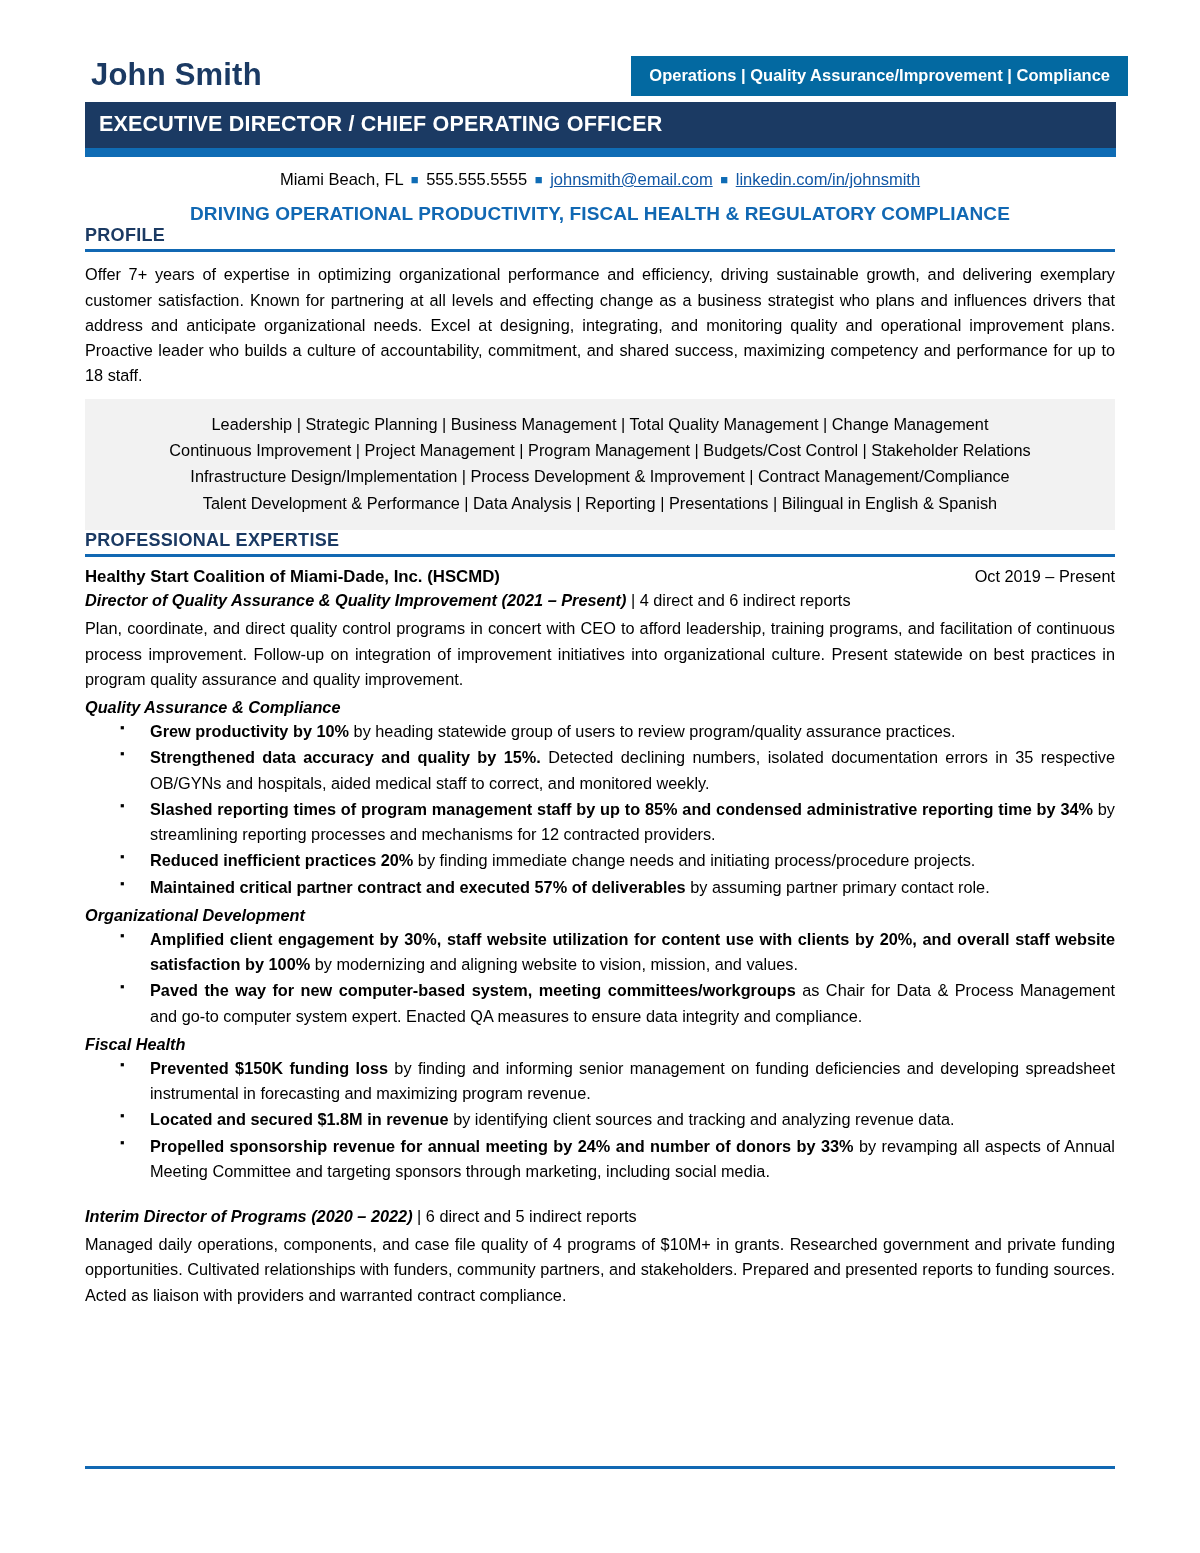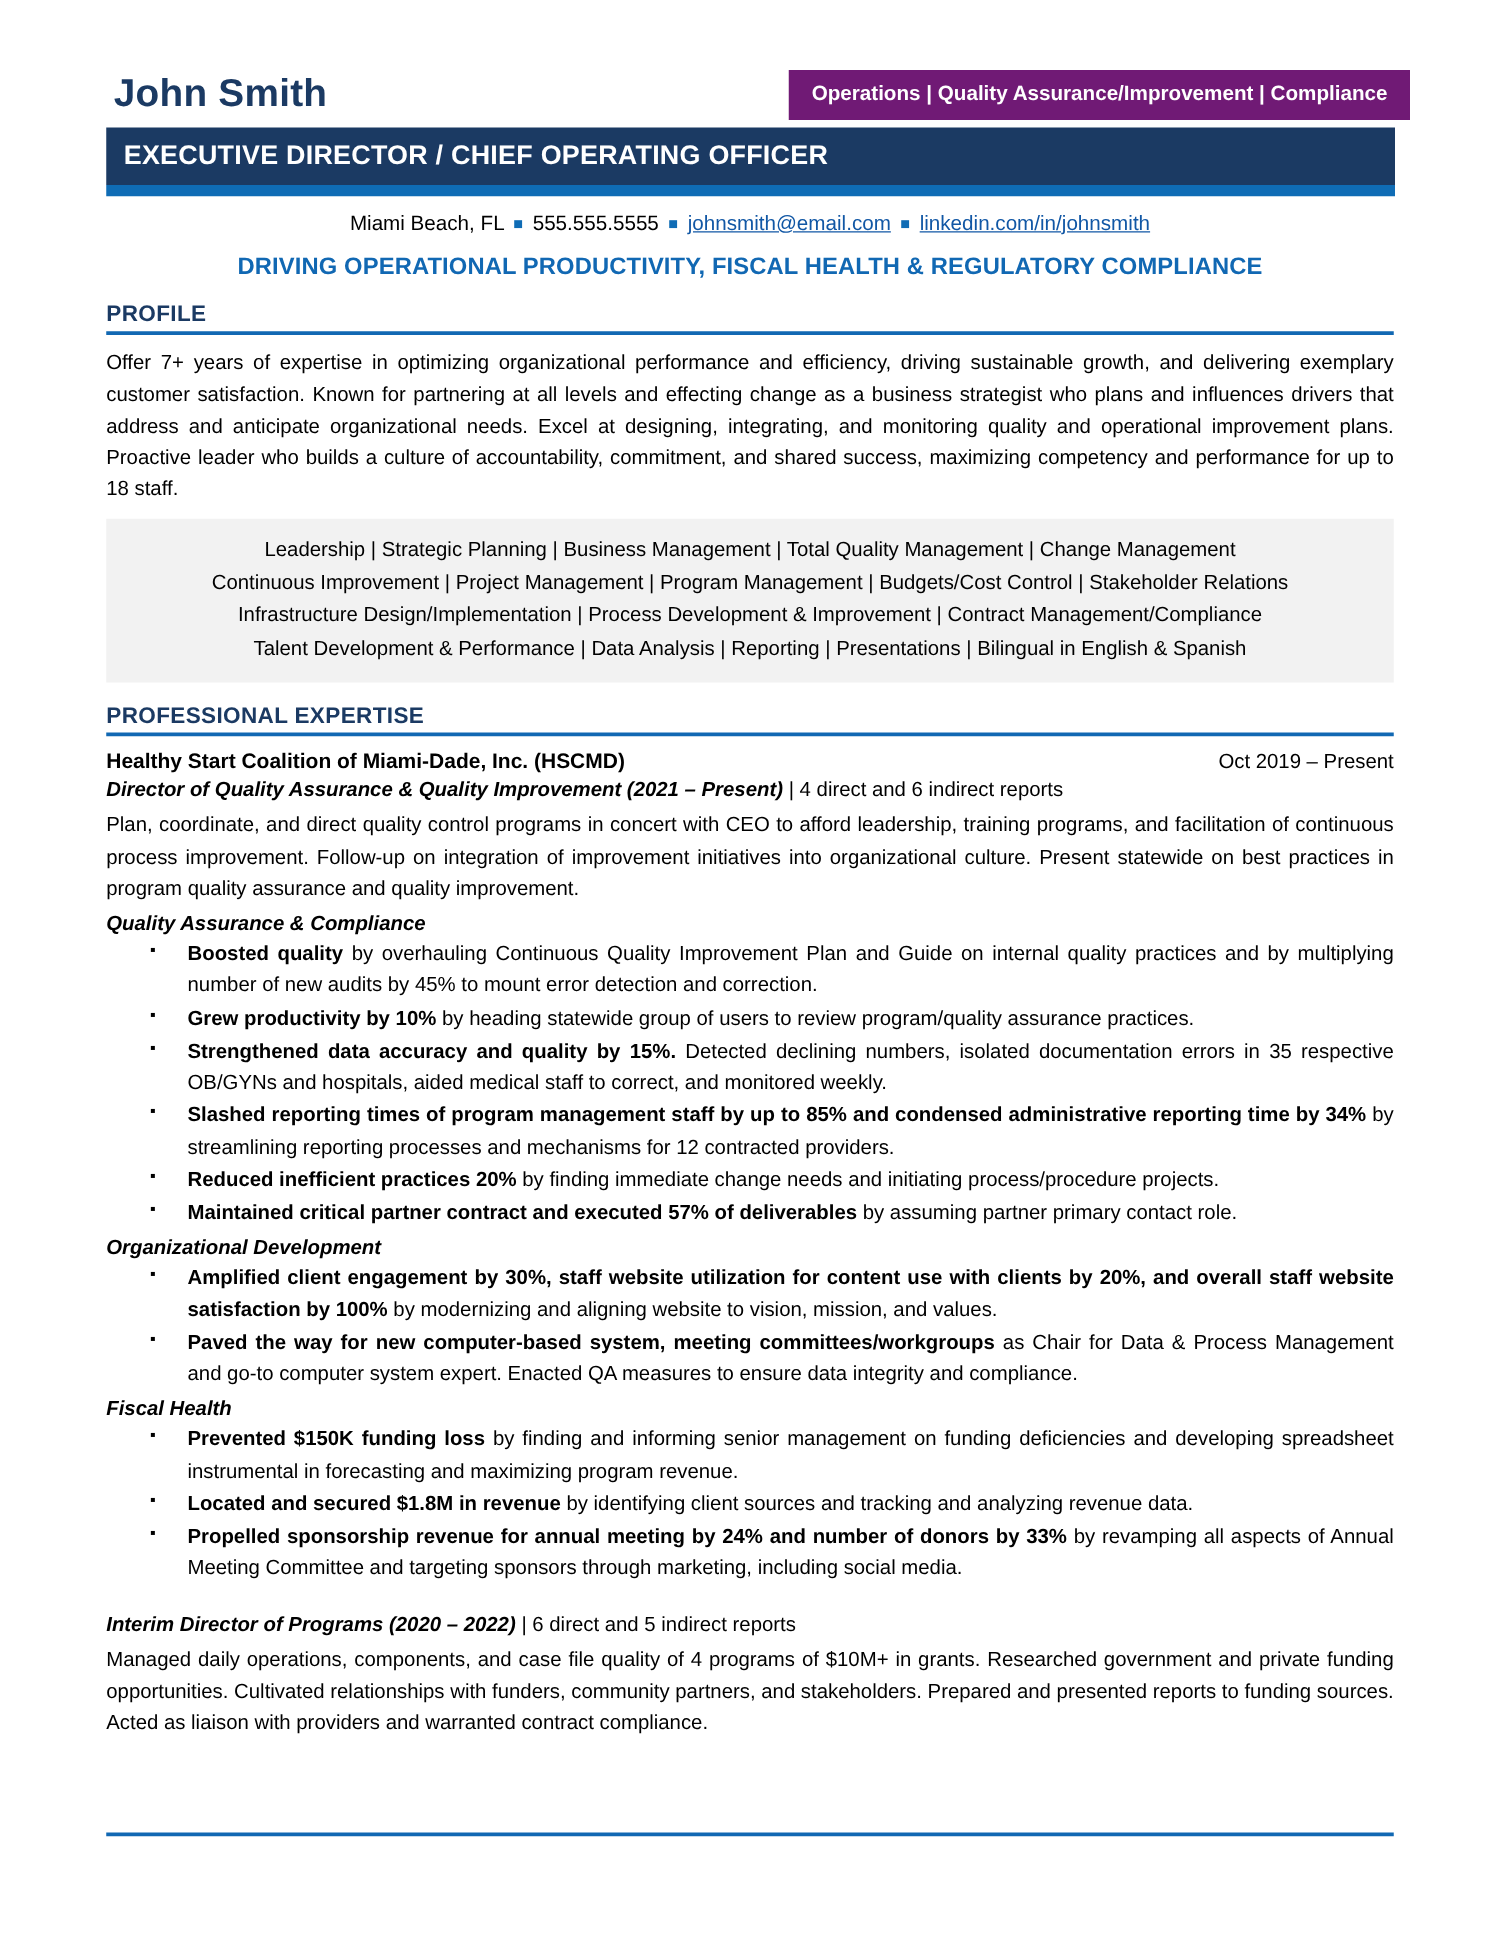--- a/index.html
+++ b/index.html
@@ -39,21 +39,21 @@
     font-weight: bold;
     color: #1B3A63;
     letter-spacing: 0.2px;
     line-height: 54px;
     padding-left: 6px;
   }
   .tagline-box {
     position: absolute;
     right: -13px;
     top: 8px;
-    background: #701a75;
+    background: #0369a1;
     color: #ffffff;
     font-size: 16.5px;
     font-weight: bold;
     padding: 10px 18px 11px 18px;
     white-space: nowrap;
     z-index: 3;
   }
   .title-bar {
     position: relative;
     background: #1B3A63;
@@ -99,21 +99,20 @@
 
   
   .body-wrap {
     margin: 0 85px;
   }
   .section-head {
     font-size: 18px;
     font-weight: bold;
     color: #1B3A63;
     letter-spacing: 0.3px;
-    margin-top: 16px;
     padding-bottom: 3px;
   }
   .section-rule {
     height: 3px;
     background: #1168B3;
     margin-bottom: 10px;
   }
 
   p.para {
     font-size: 16.3px;
@@ -243,21 +242,20 @@
       </div>
 
       <div class="job-sub">
         <span class="it">Director of Quality Assurance &amp; Quality Improvement (2021 – Present)</span><span class="nm"> | 4 direct and 6 indirect reports</span>
       </div>
 
       <p class="para">Plan, coordinate, and direct quality control programs in concert with CEO to afford leadership, training programs, and facilitation of continuous process improvement. Follow-up on integration of improvement initiatives into organizational culture. Present statewide on best practices in program quality assurance and quality improvement.</p>
 
       <div class="sub-head">Quality Assurance &amp; Compliance</div>
       <ul class="bullets">
-        <li><b>Boosted quality</b><span> by overhauling Continuous Quality Improvement Plan and Guide on internal quality practices and by multiplying number of new audits by 45% to mount error detection and correction.</span></li>
         <li><b>Grew productivity by 10%</b><span> by heading statewide group of users to review program/quality assurance practices.</span></li>
         <li><b>Strengthened data accuracy and quality by 15%.</b><span> Detected declining numbers, isolated documentation errors in 35 respective OB/GYNs and hospitals, aided medical staff to correct, and monitored weekly.</span></li>
         <li><b>Slashed reporting times of program management staff by up to 85% and condensed administrative reporting time by 34%</b><span> by streamlining reporting processes and mechanisms for 12 contracted providers.</span></li>
         <li><b>Reduced inefficient practices 20%</b><span> by finding immediate change needs and initiating process/procedure projects.</span></li>
         <li><b>Maintained critical partner contract and executed 57% of deliverables</b><span> by assuming partner primary contact role.</span></li>
       </ul>
 
       <div class="sub-head">Organizational Development</div>
       <ul class="bullets">
         <li><b>Amplified client engagement by 30%, staff website utilization for content use with clients by 20%, and overall staff website satisfaction by 100%</b><span> by modernizing and aligning website to vision, mission, and values.</span></li>

